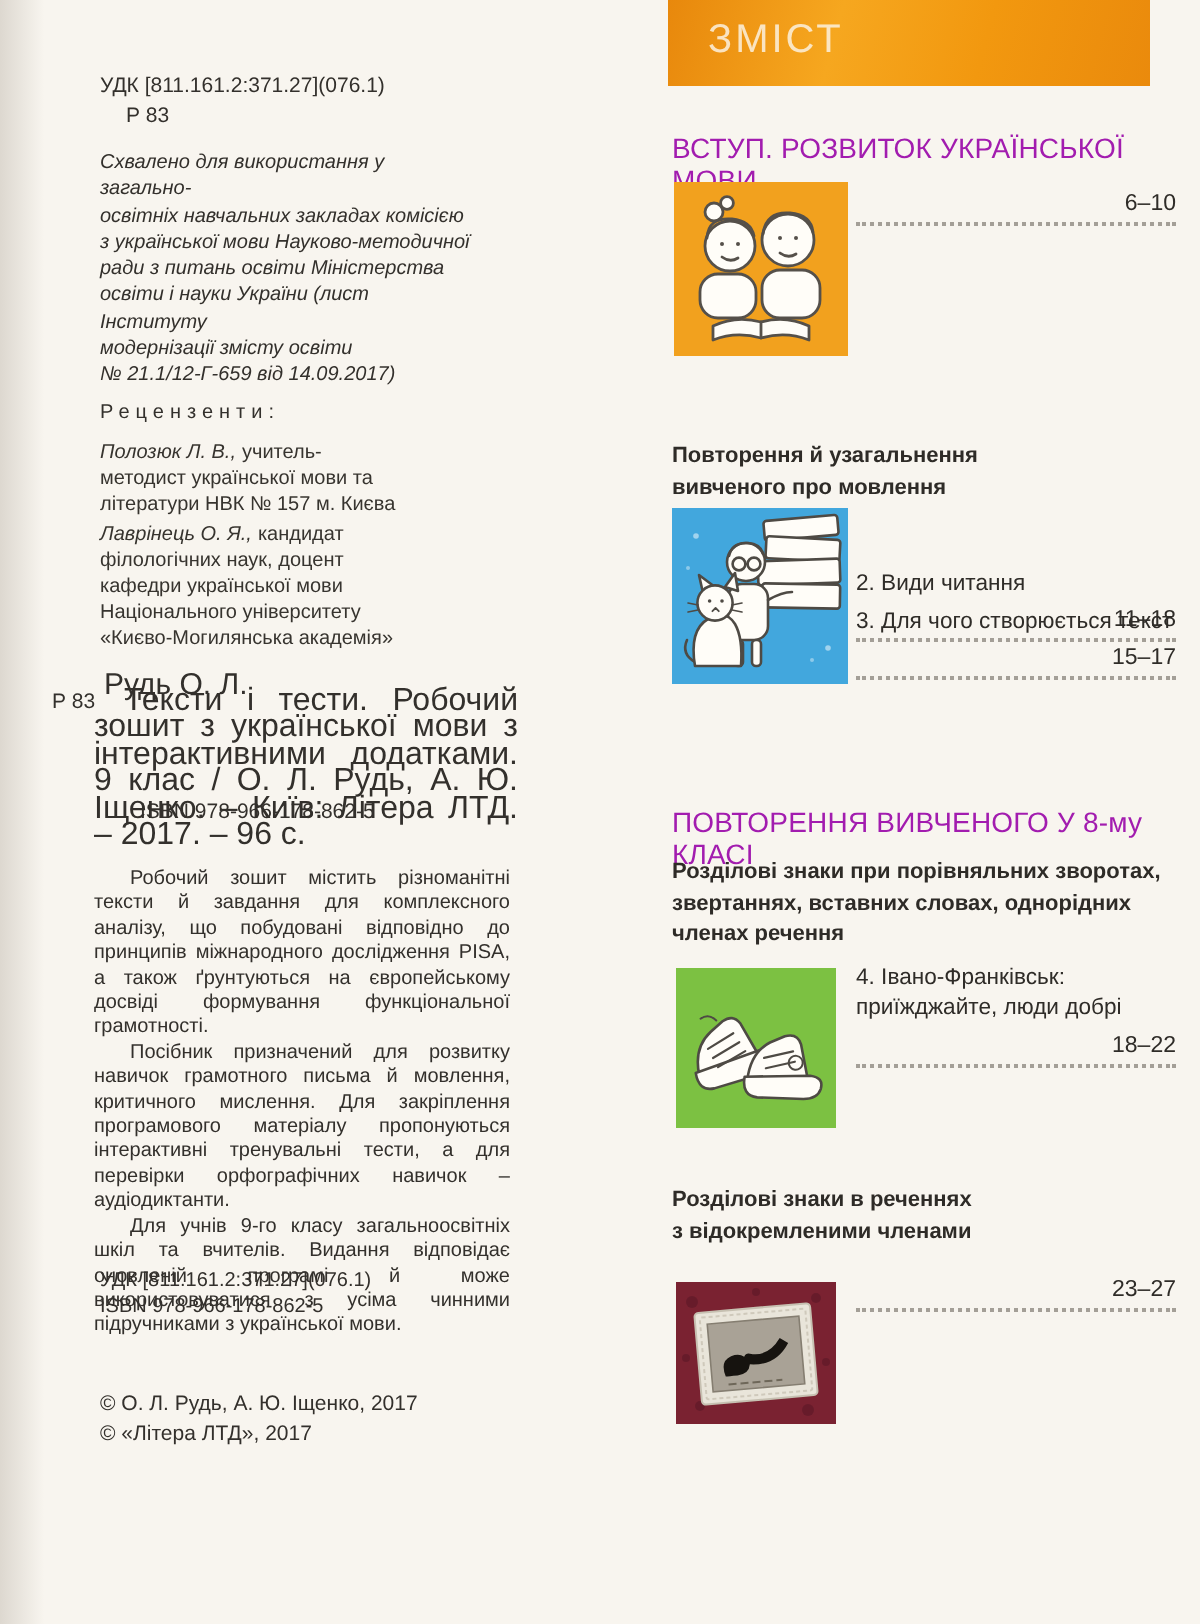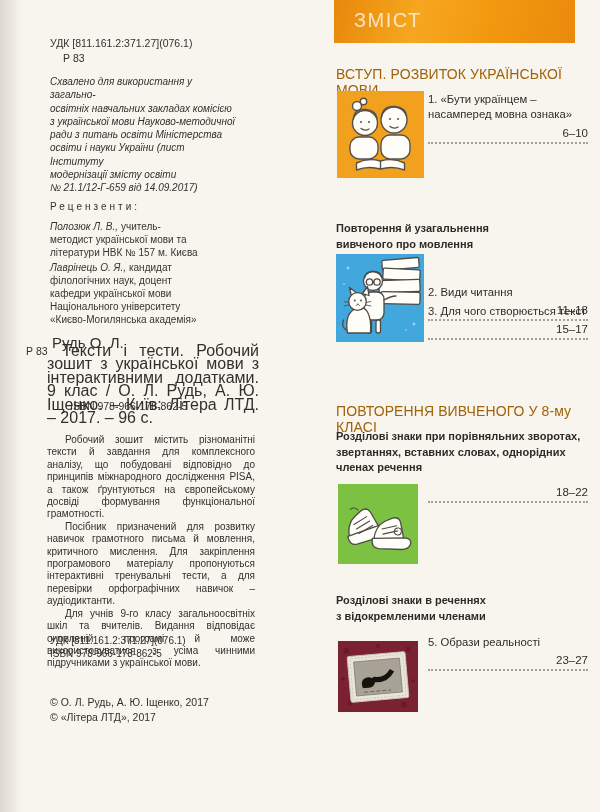--- a/index.html
+++ b/index.html
@@ -38,21 +38,21 @@
 
   
   .band {
     top: 0; left: 334px; width: 241px; height: 43px;
     background: linear-gradient(105deg, #e8880c, #f6a71f 35%, #f2980f 65%, #ea8a0c);
   }
   .band-title {
     position: absolute; left: 20px; top: 9px;
     font-size: 20px; letter-spacing: 1.5px; color: #fcefd9; opacity: 0.88;
   }
-  .caps-header { font-size: 14px; color: #a16207; letter-spacing: 0.1px; }
+  .caps-header { font-size: 14px; color: #a21caf; letter-spacing: 0.1px; }
   .sec1 { top: 66px; left: 336px; }
   .sec2 { top: 403px; left: 336px; }
   .subhead { font-size: 11px; font-weight: bold; line-height: 15.5px; color: #2e2b27; }
   .sub1 { top: 221px; left: 336px; }
   .sub2 { top: 429px; left: 336px; }
   .sub3 { top: 593px; left: 336px; }
 
   .toc-item { left: 428px; width: 160px; }
   .ti-1 { top: 92px; } .ti-2 { top: 257px; margin-top: 28px; } .ti-3 { top: 304px; } .ti-4 { top: 482px; } .ti-5 { top: 635px; }
   .toc-title { font-size: 11.3px; line-height: 15.3px; color: #2f2c28; }
@@ -147,22 +147,20 @@
         <circle cx="61" cy="28" r="1" fill="#55504a" stroke="none"></circle>
       </g>
       <g>
         <path d="M43.5 70 Q31 66.5 19.5 72 L19.5 79 Q31 74.5 43.5 78 Q56 74.5 67.5 79 L67.5 72 Q56 66.5 43.5 70 Z"></path>
         <path d="M43.5 70 L43.5 78" fill="none"></path>
       </g>
     </g>
   </svg>
 
   <div class="abs toc-item ti-1">
-    <div class="toc-title preline">1. «Бути українцем –
-насамперед мовна ознака»</div>
     <div class="toc-pages">6–10</div>
     <div class="toc-leader"></div>
   </div>
 
   <div class="abs subhead sub1 preline">Повторення й узагальнення
 вивченого про мовлення</div>
 
   <svg class="illus il-2" width="88" height="88" viewBox="0 0 88 88">
     <rect width="88" height="88" fill="#42a7dd"></rect>
     <circle cx="12" cy="14" r="1.4" fill="#ffffff" opacity="0.5"></circle>
@@ -230,20 +228,22 @@
       <g transform="rotate(7 52 54)">
         <path d="M36 58 Q36 44 45 38 L52 34 Q58 31.5 60.5 37 L66 54 L38 60 Z"></path>
         <path d="M34.5 56.5 L67 52 Q74 52 73 58 Q72 63 65 64 L42 66 Q34 66 34.5 56.5 Z"></path>
         <path d="M43 46 L57 41 M44.5 51 L58.5 46" fill="none" stroke-width="1.1"></path>
         <circle cx="59" cy="46.5" r="3.5" fill="none" stroke-width="1"></circle>
       </g>
     </g>
   </svg>
 
   <div class="abs toc-item ti-4">
+    <div class="toc-title preline">4. Івано-Франківськ:
+приїжджайте, люди добрі</div>
     <div class="toc-pages">18–22</div>
     <div class="toc-leader"></div>
   </div>
 
   <div class="abs subhead sub3 preline">Розділові знаки в реченнях
 з відокремленими членами</div>
 
   <svg class="illus il-4" width="80" height="71" viewBox="0 0 80 71">
     <rect width="80" height="71" fill="#7a2231"></rect>
     <g fill="#581726" opacity="0.55">
@@ -258,18 +258,17 @@
     <g transform="rotate(-5 40 36)">
       <rect x="11" y="13" width="58" height="46" rx="2" fill="#e9e5da" stroke="#c6c0b1" stroke-width="1"></rect>
       <rect x="13.5" y="15.5" width="53" height="41" rx="1" fill="none" stroke="#cfc9bb" stroke-width="1" stroke-dasharray="2 1.5"></rect>
       <rect x="17" y="19" width="46" height="34" fill="#a9a296" stroke="#857e71" stroke-width="0.8"></rect>
       <path fill="#16130f" d="M24 46 q-2.5 -8 3.5 -10 q4 -1.2 6.5 0.8 q1 -1.8 3 -1.2 q9 2.5 15.5 -6.5 l4 2.8 q-7 11 -20 9 q-0.8 4.8 -6.6 5 q-4.6 0 -5.9 0 z"></path>
       <path d="M25 50 h27" stroke="#6e6759" stroke-width="1" stroke-dasharray="4 2" fill="none"></path>
     </g>
   </svg>
 
   <div class="abs toc-item ti-5">
-    <div class="toc-title">5. Образи реальності</div>
     <div class="toc-pages">23–27</div>
     <div class="toc-leader"></div>
   </div>
 
 </div>
 
 </body></html>

